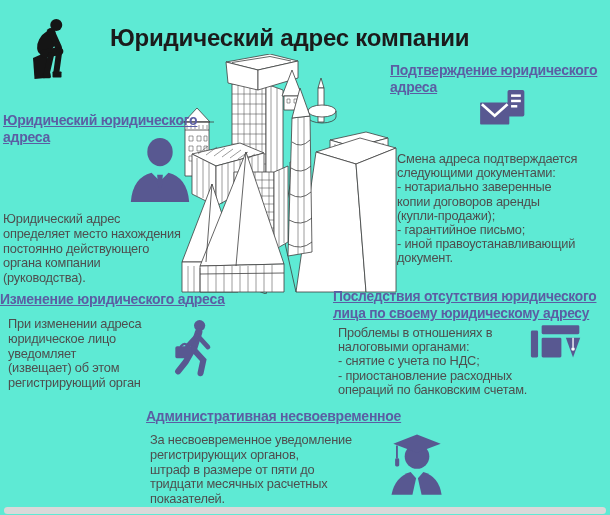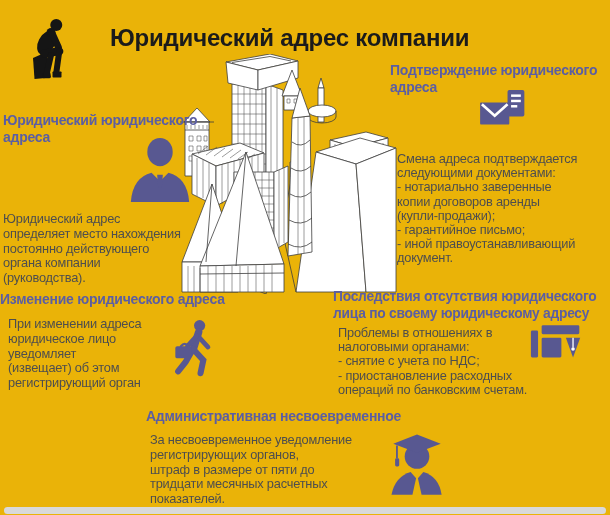--- a/index.html
+++ b/index.html
@@ -1,26 +1,26 @@
 <!DOCTYPE html>
 <html lang="ru"><head>
 <meta charset="utf-8">
 <style>
   html,body{margin:0;padding:0;background:#fff;}
   #stage{
-    position:relative;width:610px;height:515px;background:#eab308;overflow:hidden;
+    position:relative;width:610px;height:515px;background:#5eead4;overflow:hidden;
     font-family:"Liberation Sans","DejaVu Sans",sans-serif;
   }
   .abs{position:absolute;}
   .title{
     font-size:24px;font-weight:700;color:#1b1b1b;letter-spacing:-0.2px;white-space:nowrap;
   }
   .h{
     font-size:14px;font-weight:700;color:#5b5ea3;line-height:17px;
-    letter-spacing:-0.25px;white-space:pre-line;
+    letter-spacing:-0.25px;white-space:pre-line;text-decoration:underline;
   }
   .h.h4{font-size:13.8px;}
   .body{
     font-size:12.8px;font-weight:400;color:#4e4e4e;line-height:14.8px;
     letter-spacing:-0.2px;white-space:pre-line;
   }
   .footerbar{
     background:#d9d9d9;border-radius:4px;height:7px;
   }
   svg{display:block;}

